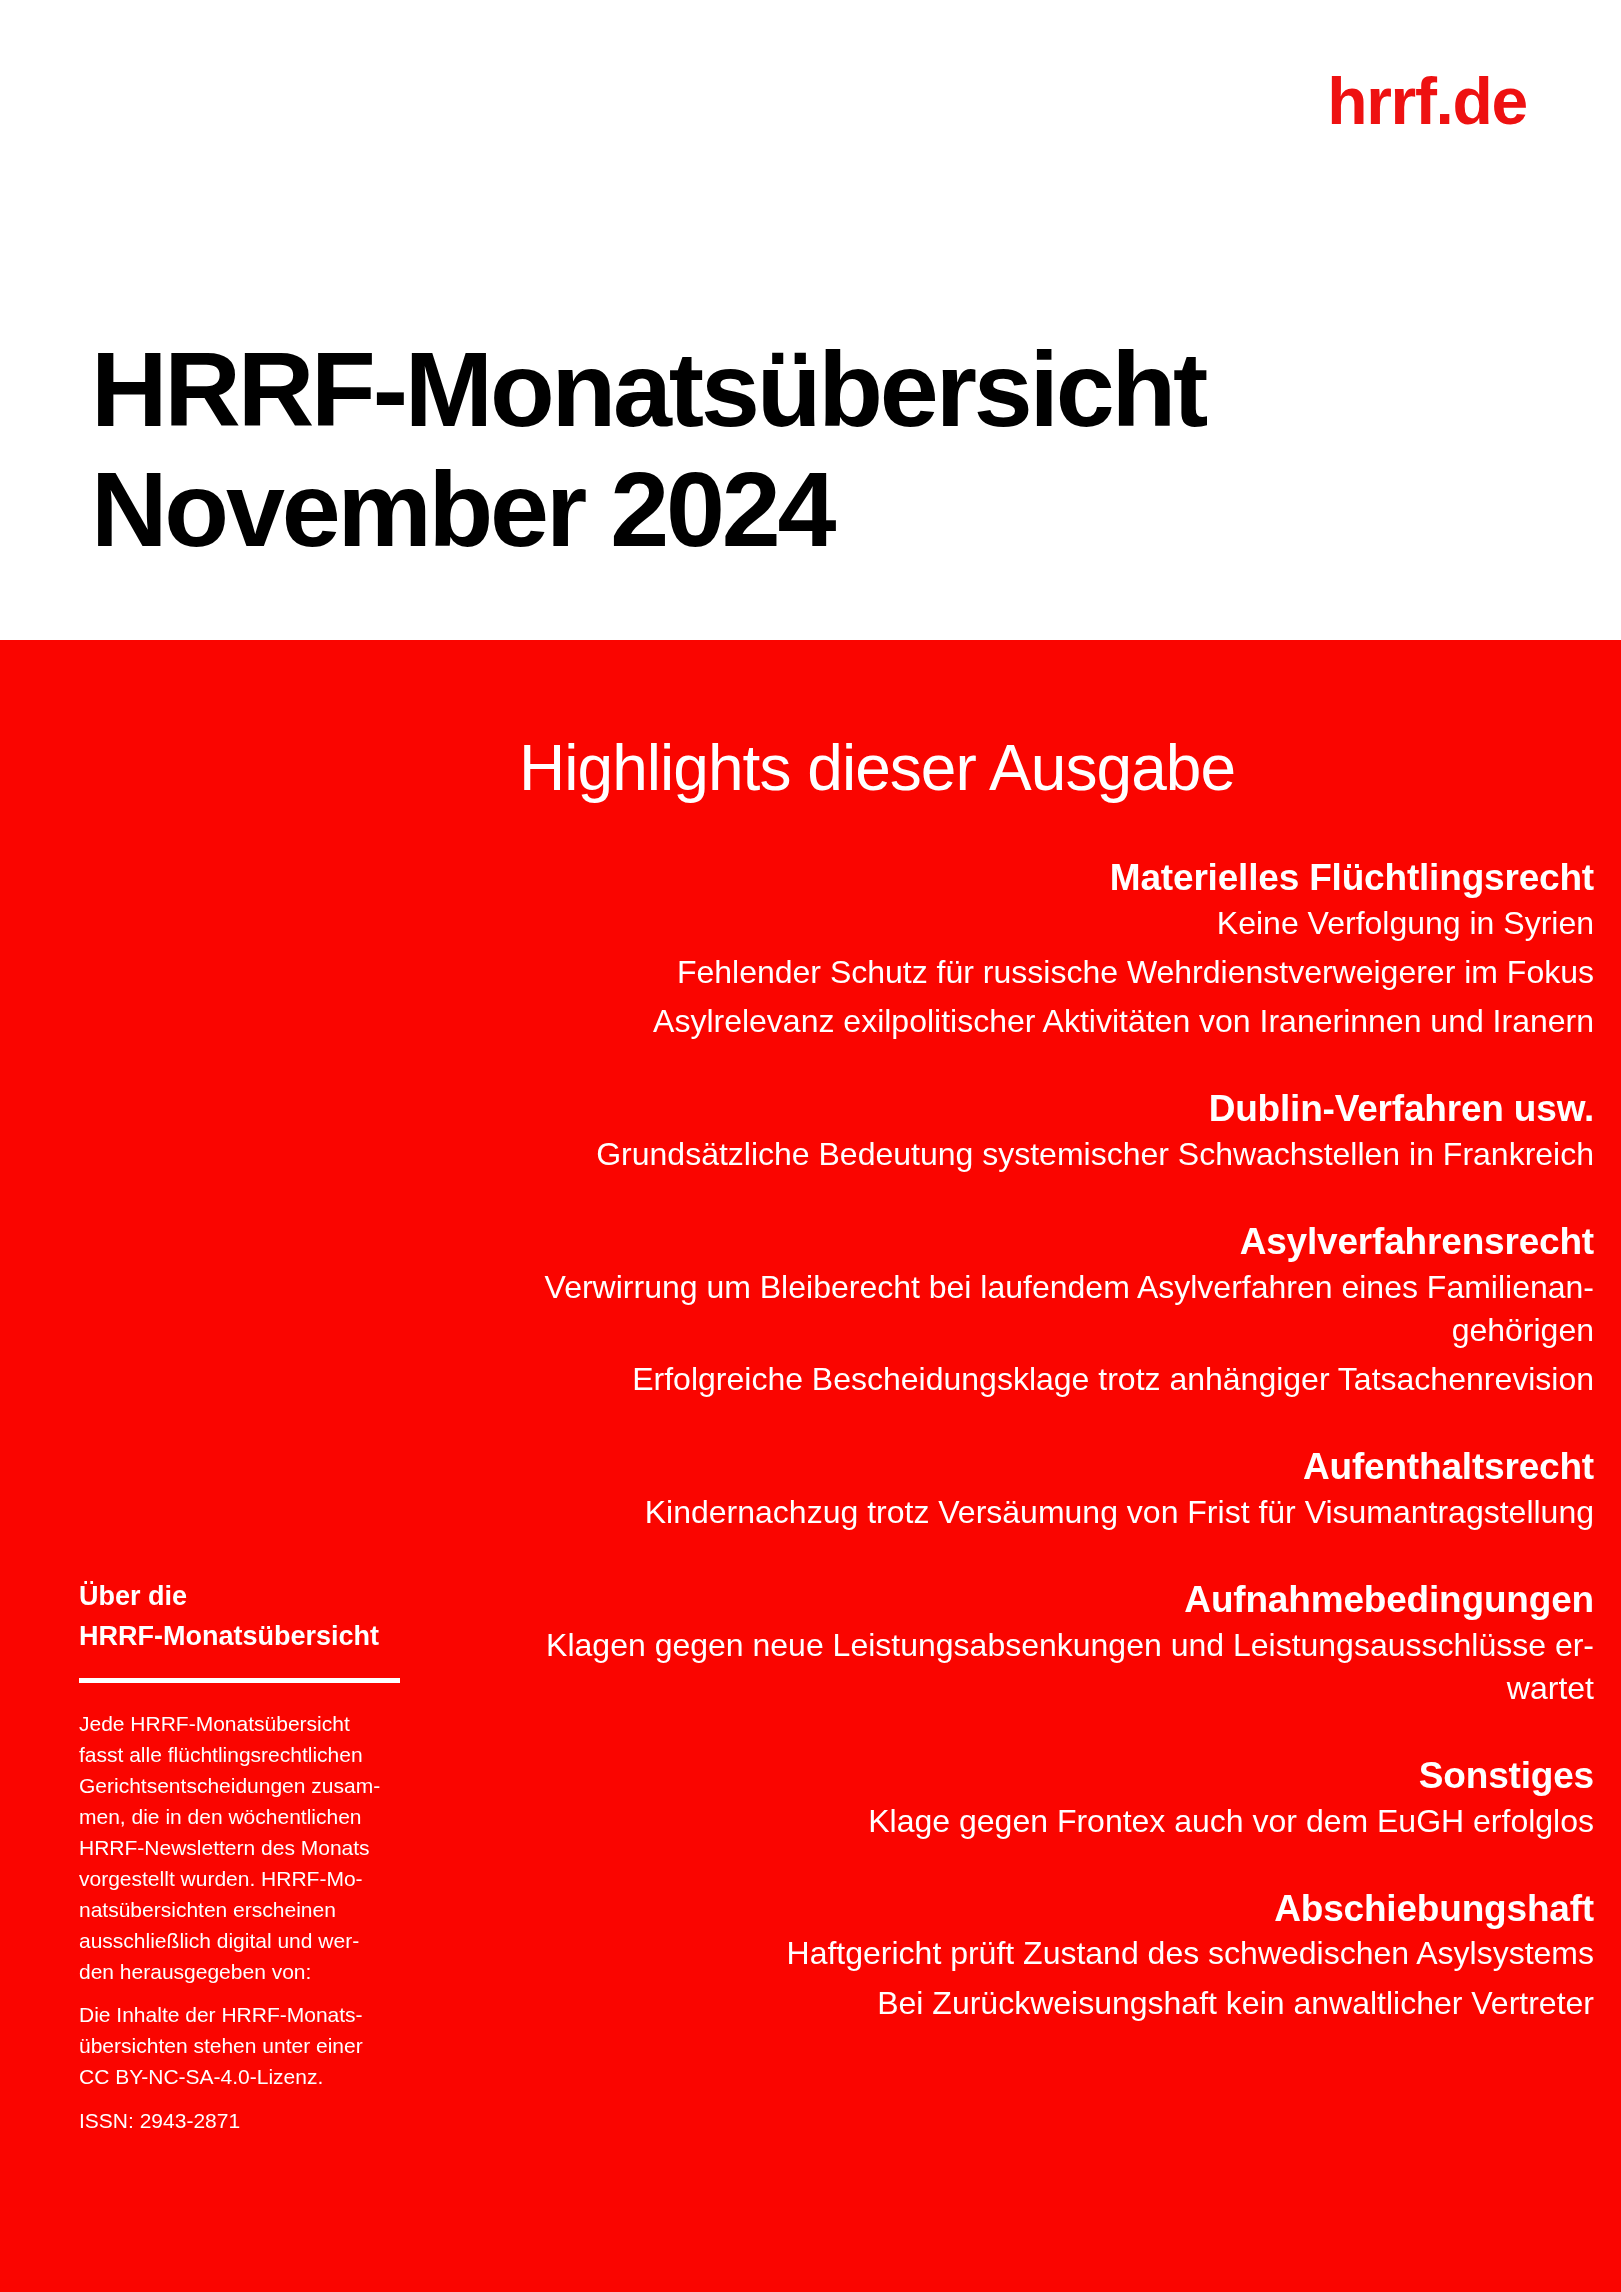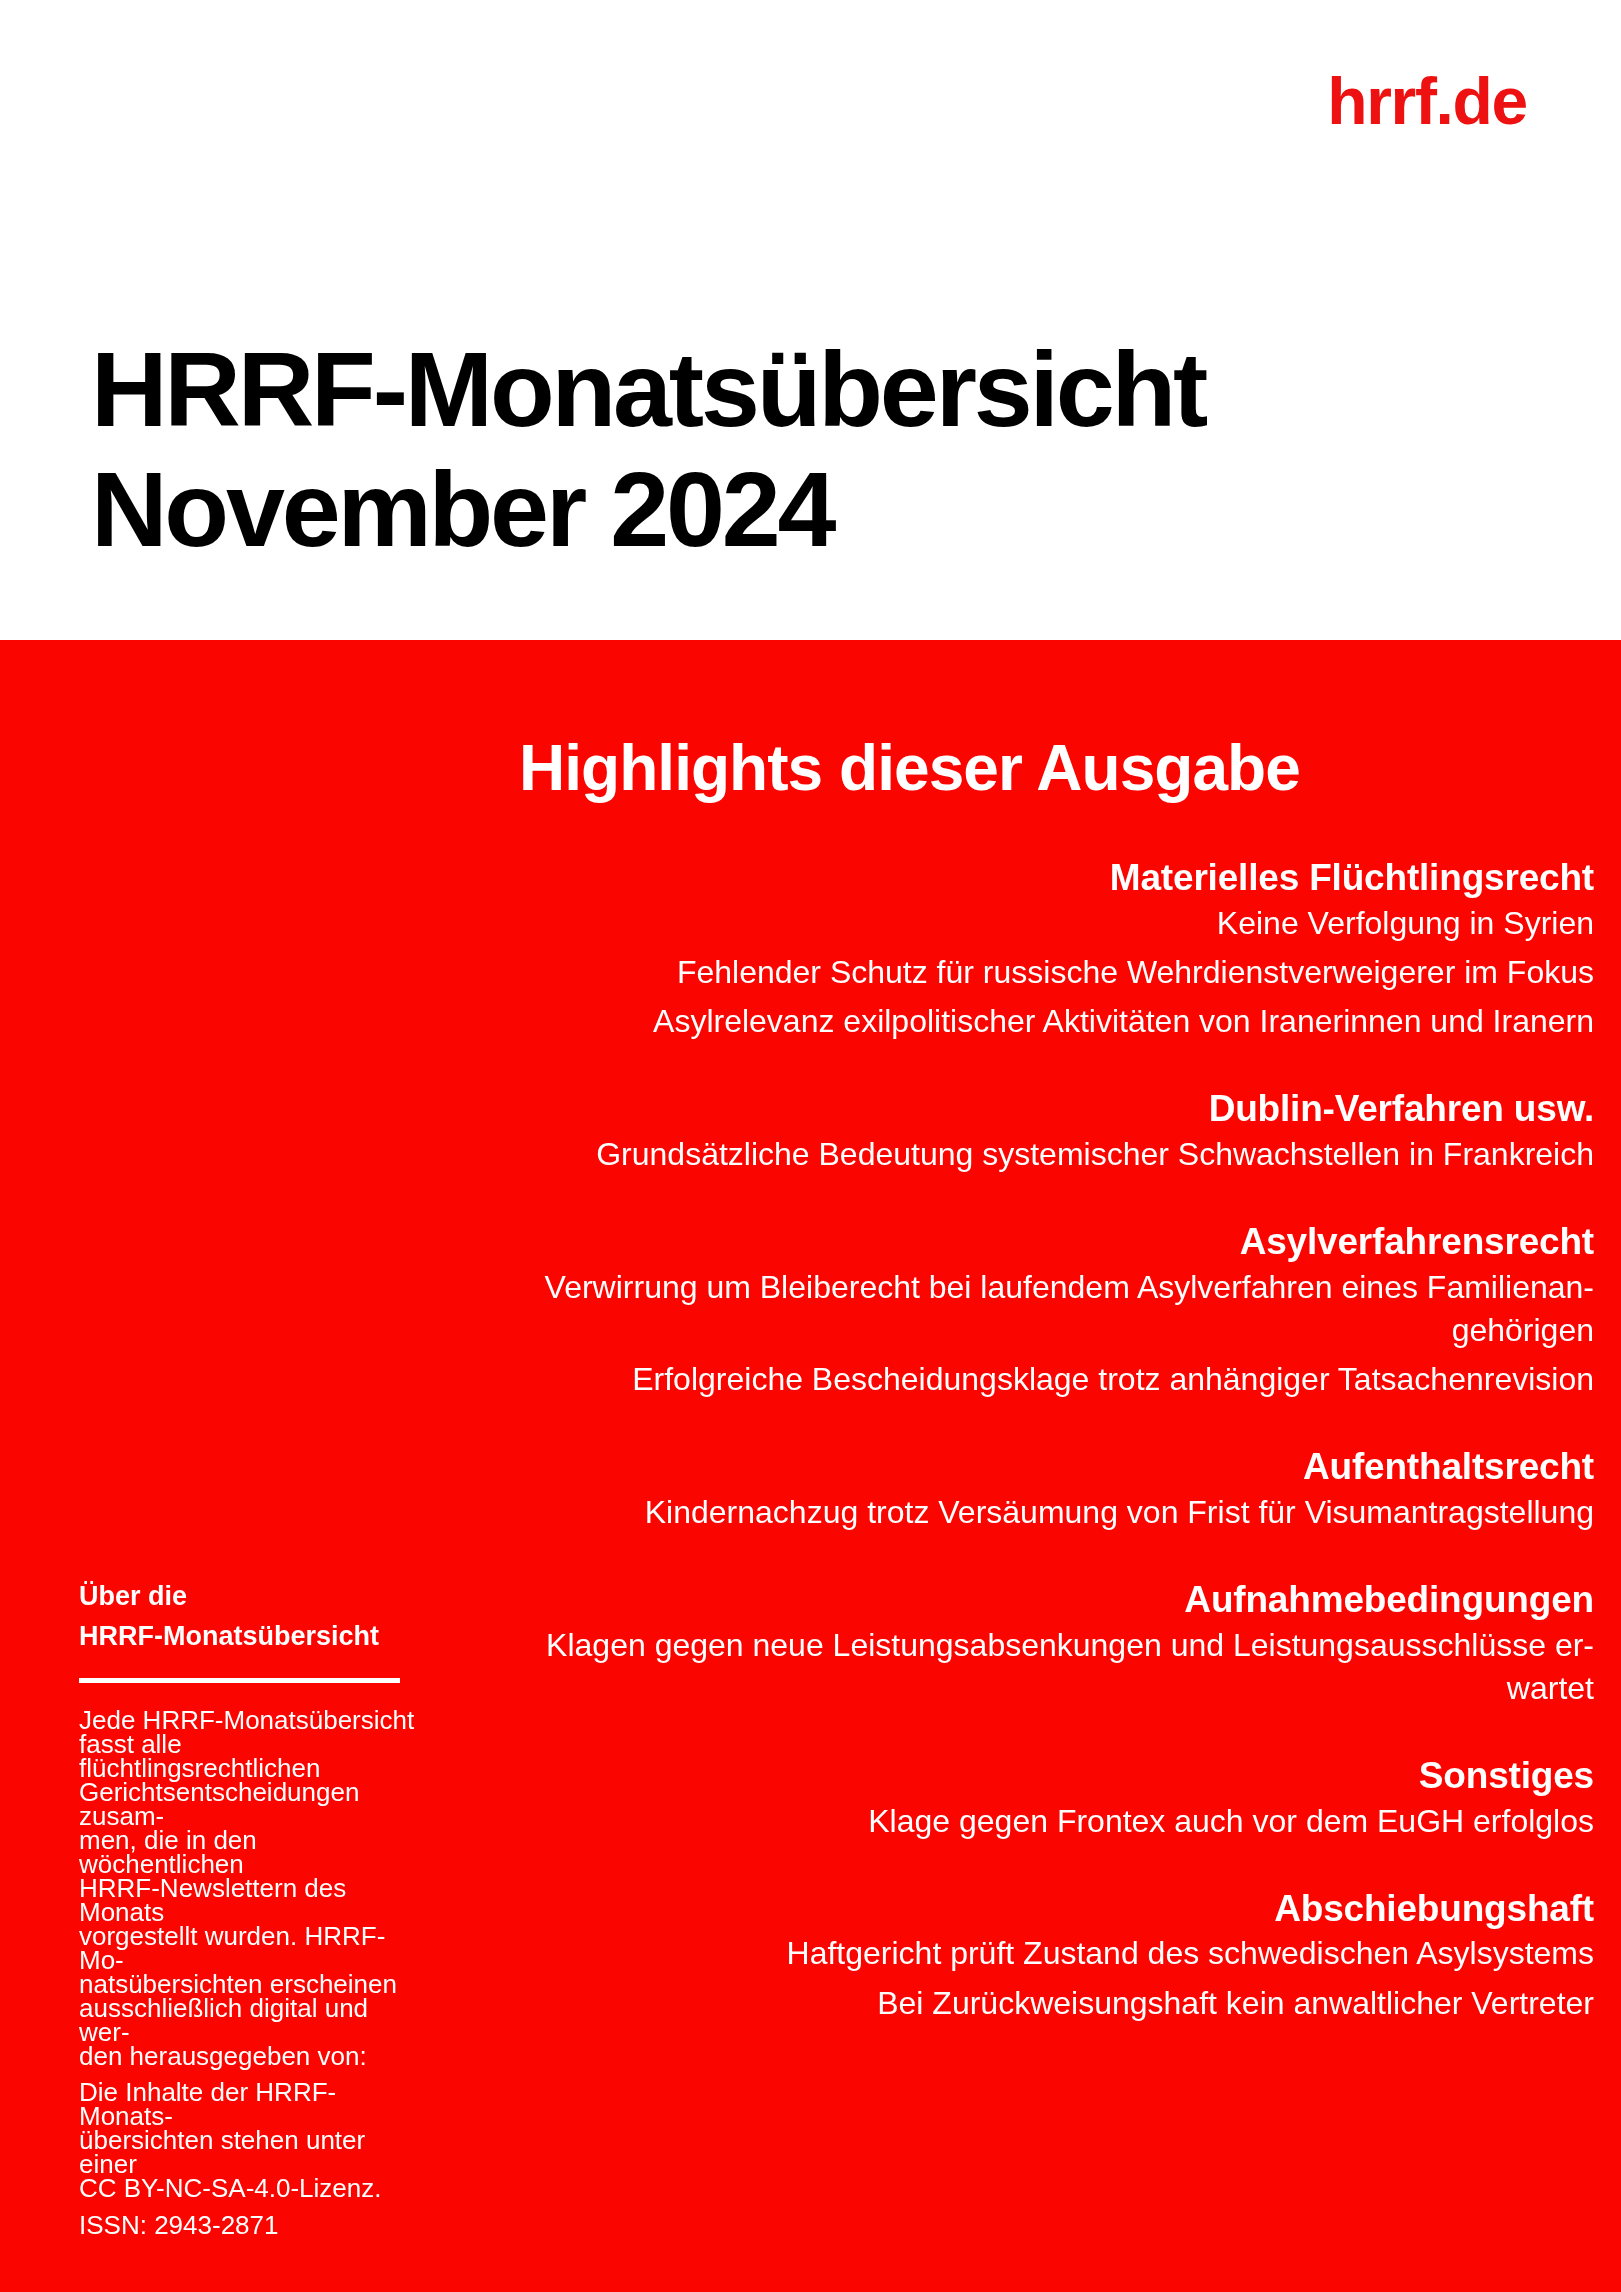--- a/index.html
+++ b/index.html
@@ -35,21 +35,21 @@
   
   .red-band{
     position:absolute;top:640px;left:0;width:100%;height:1652px;
     background:var(--red-bg);color:var(--white);
   }
 
   
   .highlights{position:absolute;left:519px;top:90px;width:1075px;}
   .highlights-heading{
     margin:0 0 48px 0;
-    font-size:64px;font-weight:bold;line-height:77px;
+    font-size:64px;font-weight:normal;line-height:77px;
     letter-spacing:-0.015em;
   }
   .section{margin:0 0 43px 0;text-align:right;}
   .section-title{
     margin:0 0 1.8px 0;
     font-size:37px;font-weight:bold;line-height:45px;
     letter-spacing:-0.005em;
   }
   .section-item{
     margin:0 0 6.3px 0;
@@ -63,21 +63,21 @@
     margin:0 0 21.5px 0;
     font-size:27px;font-weight:bold;line-height:40px;
     white-space:pre-line;
   }
   .about-rule{
     width:321px;height:5.4px;background:var(--white);
     border:none;margin:0 0 25px 0;
   }
   .about-paragraph{
     margin:0 0 12.5px 0;
-    font-size:26px;line-height:24px;
+    font-size:21px;line-height:31px;
     white-space:pre-line;
   }
 </style>
 </head>
 <body>
 
 <div class="page">
 
   <div class="header">
     <div class="logo">hrrf.de</div>

